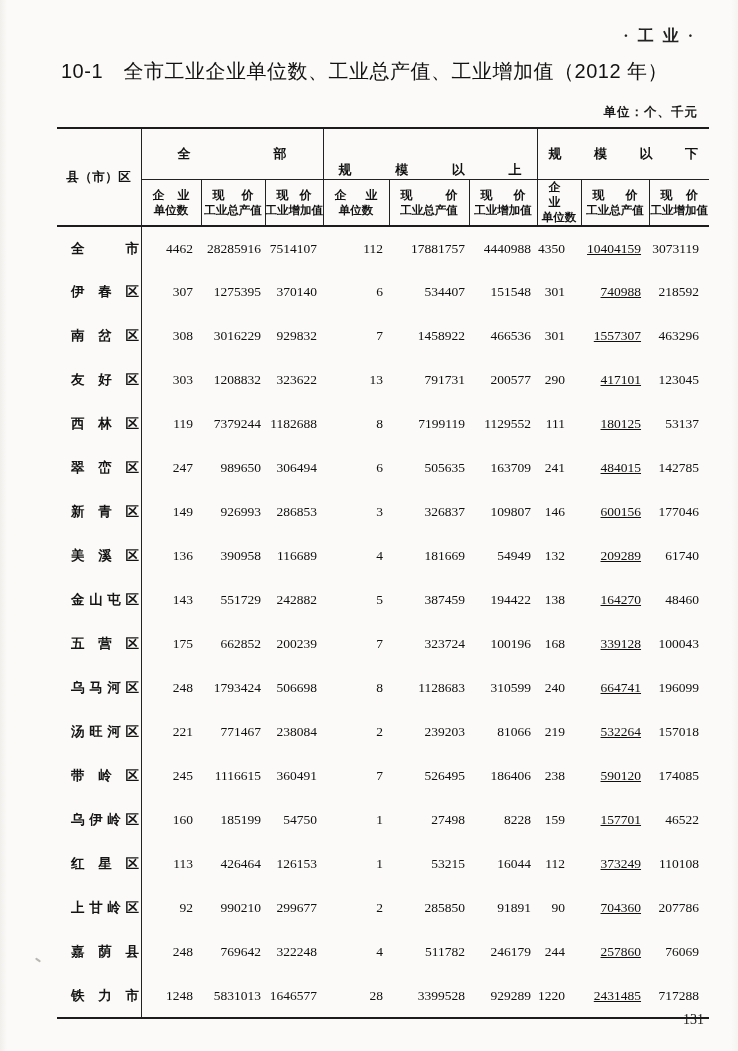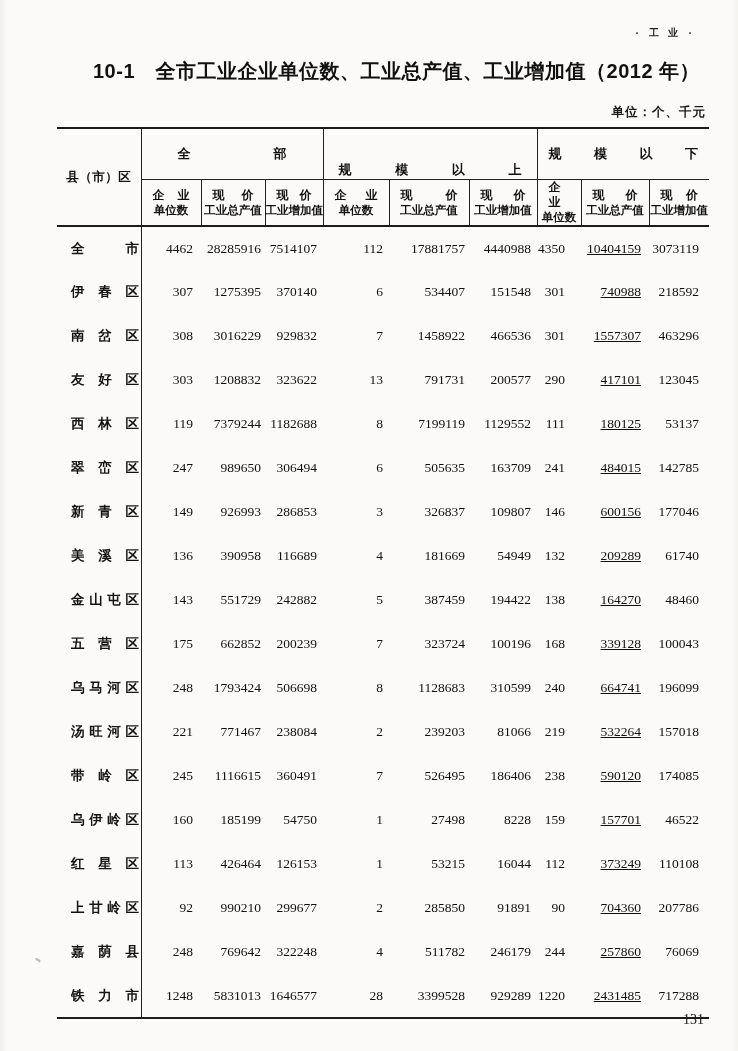--- a/index.html
+++ b/index.html
@@ -10,32 +10,31 @@
     color: #151515;
     overflow: hidden;
   }
   .page {
     position: relative;
     width: 738px; height: 1051px;
     background: linear-gradient(90deg, #f0efec 0px, #fbfaf8 7px, #fbfaf8 731px, #f5f4f1 738px);
   }
   .corner-label {
     position: absolute; top: 26px; right: 36px;
-    font-family: Liberation Mono, monospace;
-    font-size: 10px; font-weight: 600; letter-spacing: 9px; color: #222; margin-left: 28px;
+    font-family: Liberation Serif, serif;
+    font-size: 16px; font-weight: 600; letter-spacing: 9px; color: #222; margin-left: 28px;
   }
   .doc-title {
     position: absolute; top: 58px; left: 61px; width: 640px;
     font-family: "Liberation Sans", "DejaVu Sans", sans-serif;
-    font-size: 20px; font-weight: 700; color: #111; letter-spacing: 0.5px;
+    font-size: 20px; font-weight: 400; color: #111; letter-spacing: 0.5px;
     white-space: nowrap;
-    margin-left: 32px;
   }
   .unit-note {
-    position: absolute; top: 104px; right: 32px;
+    position: absolute; top: 104px; right: 40px;
     font-family: "Liberation Sans", "DejaVu Sans", sans-serif;
     font-size: 12.5px; font-weight: 700; color: #1a1a1a; letter-spacing: 1px;
   }
   table.stat {
     position: absolute; top: 127px; left: 57px;
     border-collapse: collapse; table-layout: fixed;
     width: 652px;
     border-top: 2.5px solid #1c1c1c;
     border-bottom: 2.5px solid #1c1c1c;
   }

